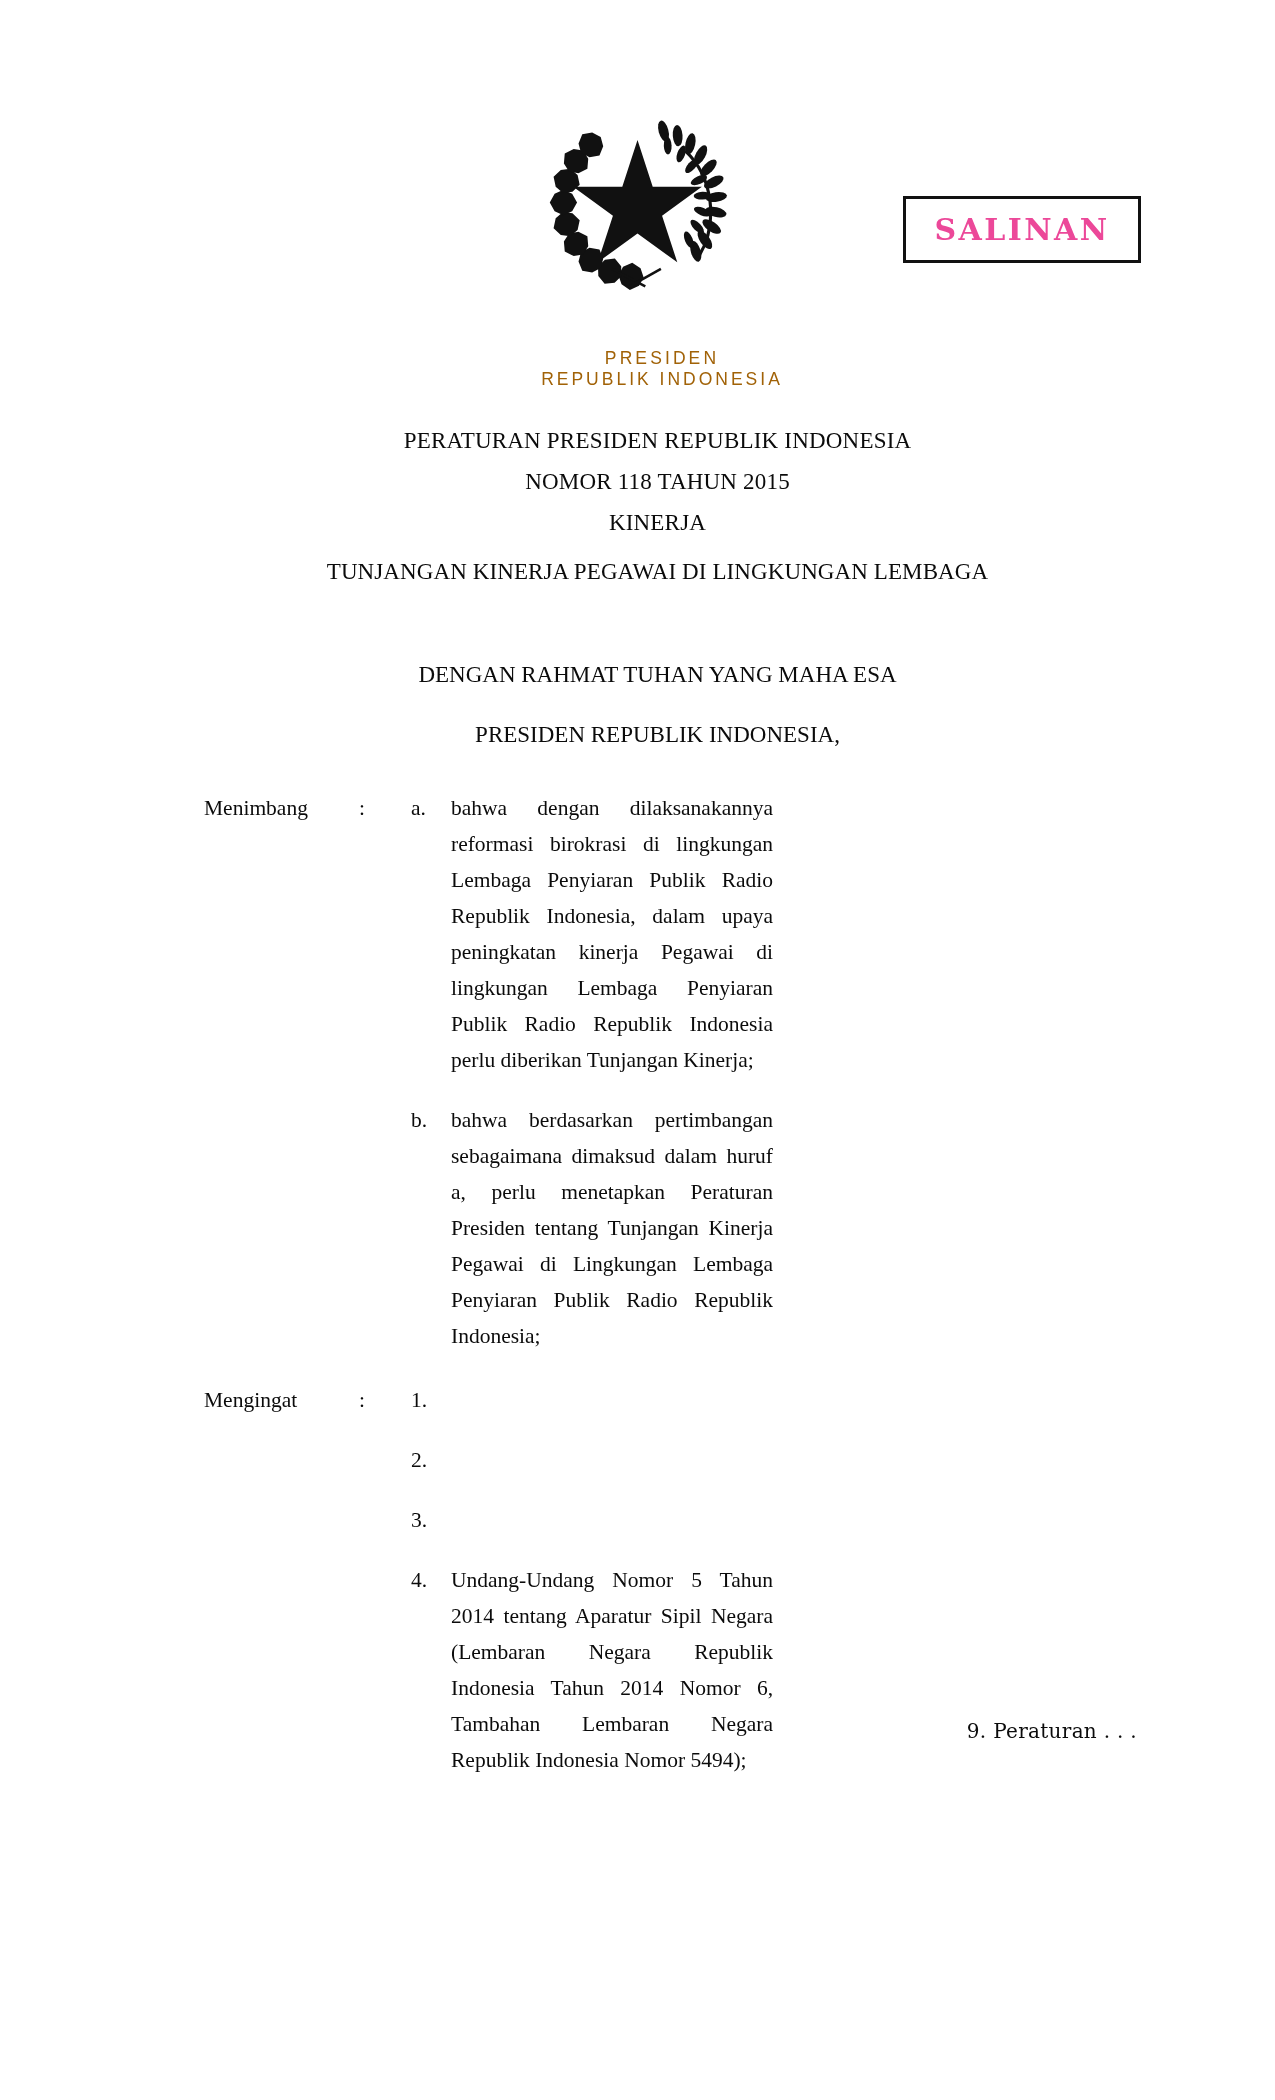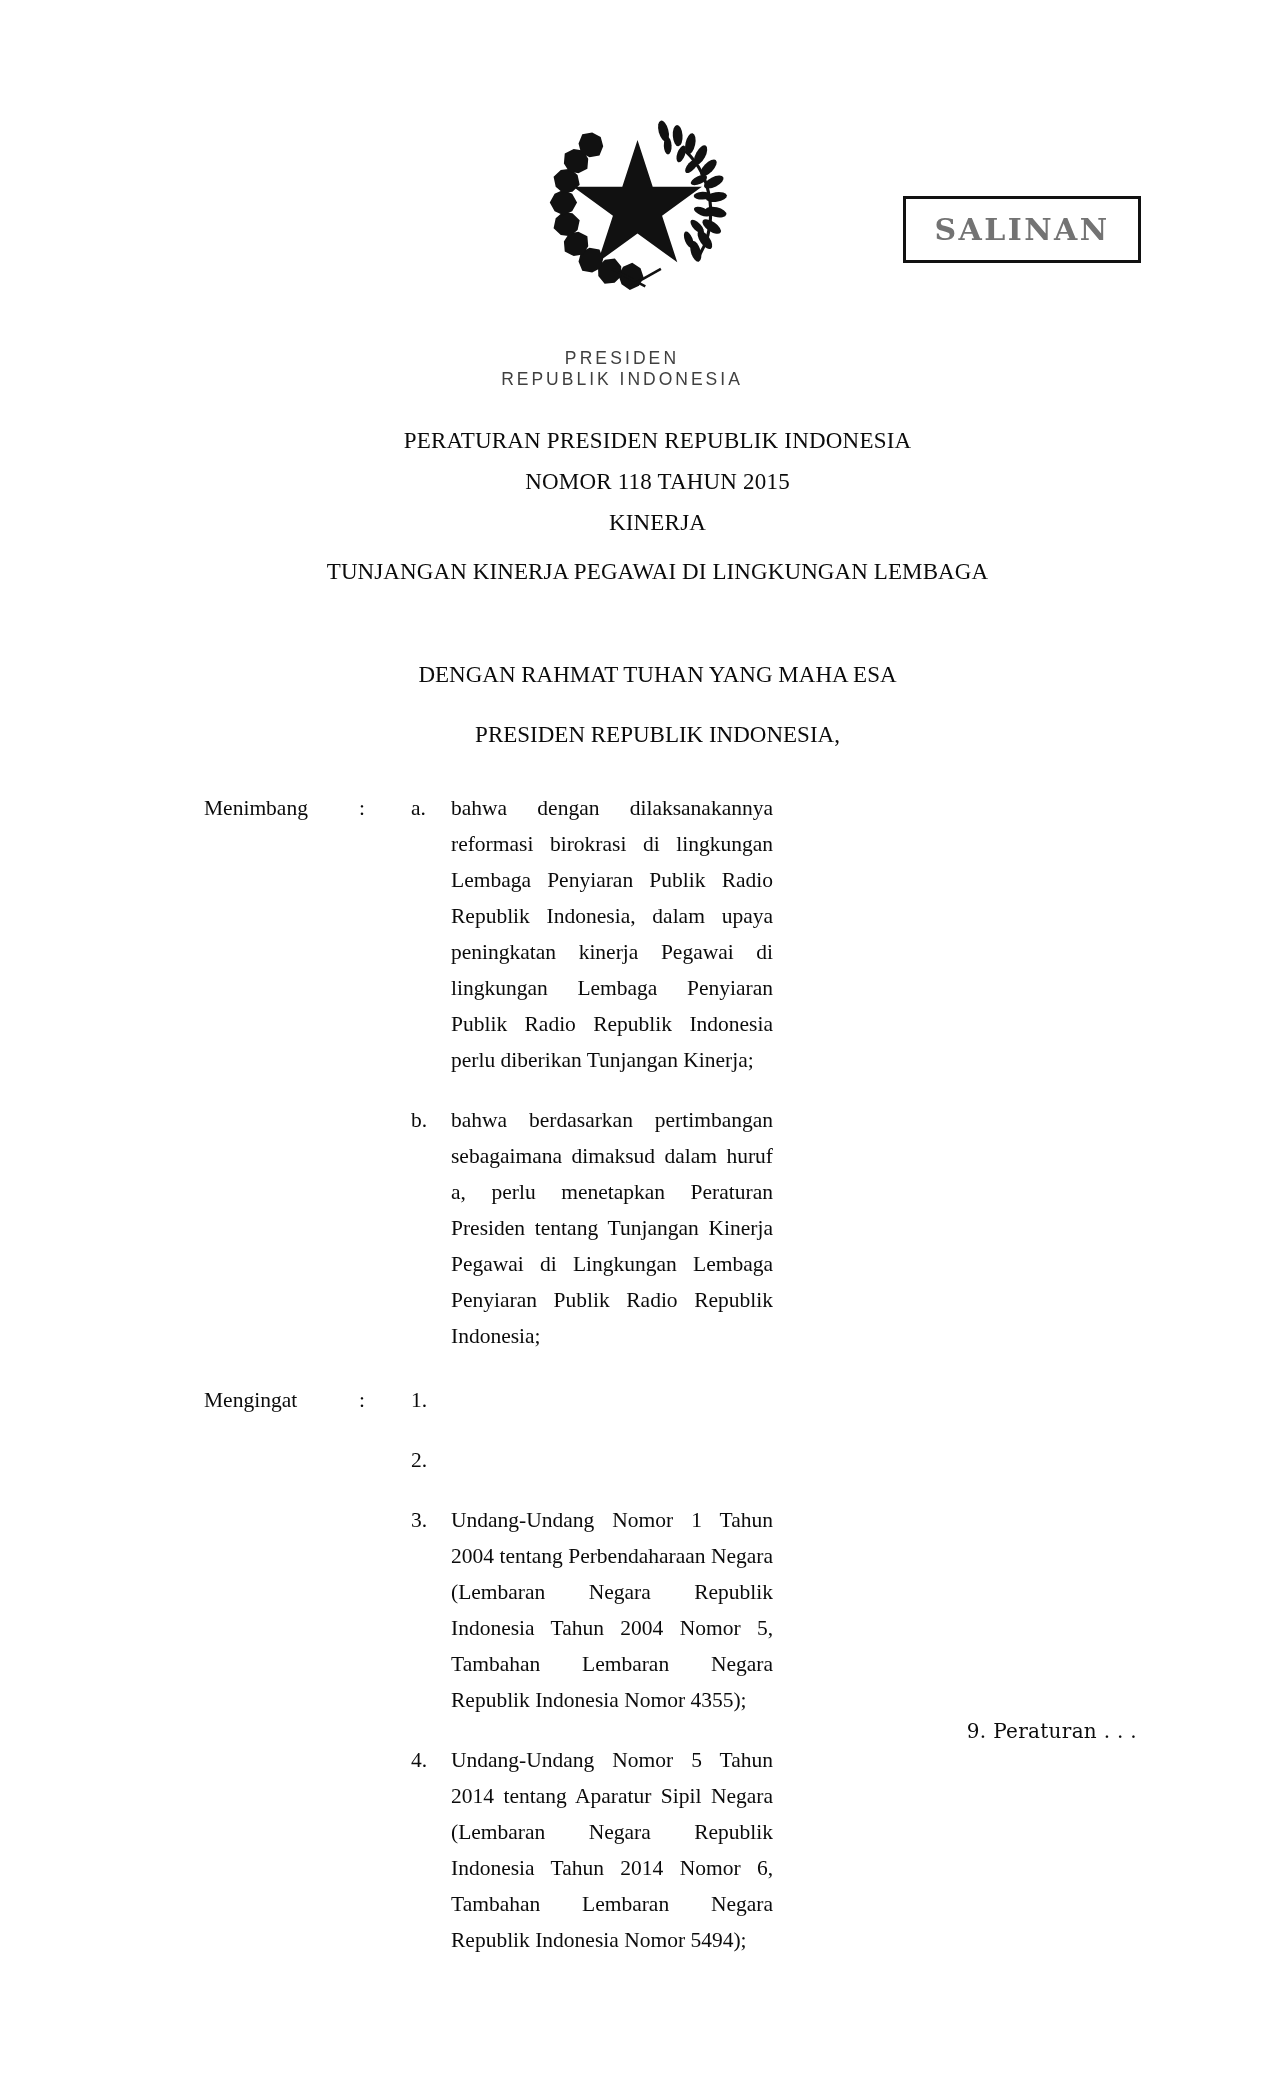--- a/index.html
+++ b/index.html
@@ -38,29 +38,29 @@
     position: absolute;
     left: 540px;
     top: 0px;
     width: 195px;
     height: 195px;
   }
   .emblem svg { display: block; width: 195px; height: 195px; }
 
   .emblem-caption {
     position: absolute;
-    left: 422px;
+    left: 462px;
     top: 243px;
     width: 400px;
     text-align: center;
     font-family: "Liberation Sans", "DejaVu Sans", sans-serif;
     font-size: 17.5px;
     line-height: 21px;
     letter-spacing: 3.1px;
-    color: #404040;
+    color: #a16207;
     font-weight: 400;
   }
   .emblem-caption .l2 { letter-spacing: 3.0px; }
 
   
   .salinan-box {
     position: absolute;
     left: 903px;
     top: 196px;
     width: 238px;
@@ -74,21 +74,21 @@
     left: 0; top: 0;
     width: 100%;
     height: 100%;
     display: flex;
     align-items: center;
     justify-content: center;
     font-family: "DejaVu Serif", "Liberation Serif", serif;
     font-weight: bold;
     font-size: 30px;
     letter-spacing: 2.4px;
-    color: #737373;
+    color: #ec4899;
   }
 
   
   .title-block {
     position: absolute;
     left: 175px;
     top: 420px;
     width: 965px;
     text-align: center;
   }
@@ -364,23 +364,20 @@
       </div>
       <div class="clause-row">
         <div class="lbl-col"></div>
         <div class="colon-col"></div>
         <div class="mark-col">2.</div>
       </div>
       <div class="clause-row">
         <div class="lbl-col"></div>
         <div class="colon-col"></div>
         <div class="mark-col">3.</div>
-        <div class="body-col">
-          <div class="para">Undang-Undang Nomor 1 Tahun 2004 tentang Perbendaharaan Negara (Lembaran Negara Republik Indonesia Tahun 2004 Nomor 5, Tambahan Lembaran Negara Republik Indonesia Nomor 4355);</div>
-        </div>
       </div>
       <div class="clause-row">
         <div class="lbl-col"></div>
         <div class="colon-col"></div>
         <div class="mark-col">4.</div>
         <div class="body-col">
           <div class="para">Undang-Undang Nomor 5 Tahun 2014 tentang Aparatur Sipil Negara (Lembaran Negara Republik Indonesia Tahun 2014 Nomor 6, Tambahan Lembaran Negara Republik Indonesia Nomor 5494);</div>
         </div>
       </div>
     </div>

